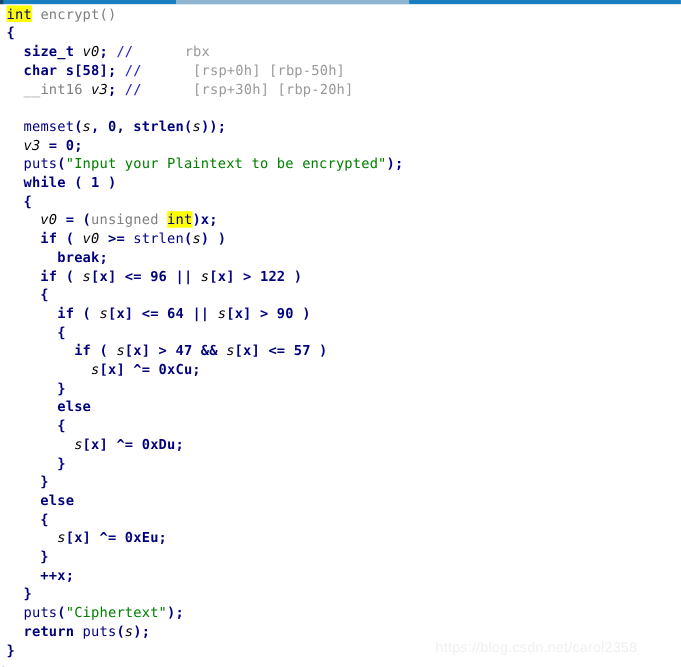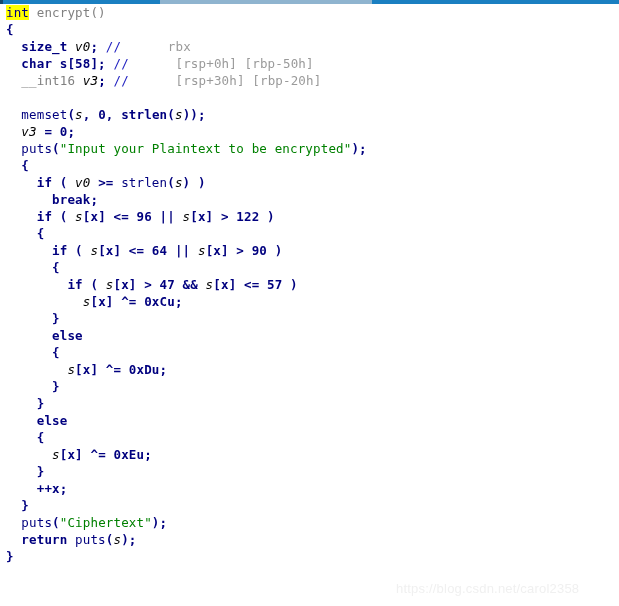--- a/index.html
+++ b/index.html
@@ -112,21 +112,23 @@
   <div id="code-lines">
       <div class="code-line"><span></span><span class="t-hl">int</span><span class="t-type"> encrypt()</span></div>
       <div class="code-line"><span></span><span class="t-kw">{</span></div>
       <div class="code-line"><span>  </span><span class="t-kw">size_t</span><span class="t-plain"> </span><span class="t-var">v0</span><span class="t-kw">; </span><span class="t-cmt">//</span><span class="t-cmt-txt"> rbx</span></div>
       <div class="code-line"><span>  </span><span class="t-kw">char</span><span class="t-kw"> s[58]; </span><span class="t-cmt">//</span><span class="t-cmt-txt"> [rsp+0h] [rbp-50h]</span></div>
       <div class="code-line"><span>  </span><span class="t-type">__int16</span><span class="t-plain"> </span><span class="t-var">v3</span><span class="t-kw">; </span><span class="t-cmt">//</span><span class="t-cmt-txt"> [rsp+30h] [rbp-20h]</span></div>
       <div class="code-line"><span></span><span class="t-plain"></span></div>
       <div class="code-line"><span>  </span><span class="t-fn">memset</span><span class="t-kw">(</span><span class="t-var">s</span><span class="t-kw">, 0, </span><span class="t-kw">strlen</span><span class="t-kw">(</span><span class="t-var">s</span><span class="t-kw">));</span></div>
       <div class="code-line"><span>  </span><span class="t-var">v3</span><span class="t-kw"> = 0;</span></div>
       <div class="code-line"><span>  </span><span class="t-fn">puts</span><span class="t-kw">(</span><span class="t-str">"Input your Plaintext to be encrypted"</span><span class="t-kw">);</span></div>
+      <div class="code-line"><span>  </span><span class="t-kw">while ( 1 )</span></div>
       <div class="code-line"><span>  </span><span class="t-kw">{</span></div>
+      <div class="code-line"><span>    </span><span class="t-var">v0</span><span class="t-kw"> = (</span><span class="t-type">unsigned </span><span class="t-hl">int</span><span class="t-kw">)x;</span></div>
       <div class="code-line"><span>    </span><span class="t-kw">if ( </span><span class="t-var">v0</span><span class="t-kw"> &gt;= </span><span class="t-fn">strlen</span><span class="t-kw">(</span><span class="t-var">s</span><span class="t-kw">) )</span></div>
       <div class="code-line"><span>      </span><span class="t-kw">break;</span></div>
       <div class="code-line"><span>    </span><span class="t-kw">if ( </span><span class="t-var">s</span><span class="t-kw">[x] &lt;= 96 || </span><span class="t-var">s</span><span class="t-kw">[x] &gt; 122 )</span></div>
       <div class="code-line"><span>    </span><span class="t-kw">{</span></div>
       <div class="code-line"><span>      </span><span class="t-kw">if ( </span><span class="t-var">s</span><span class="t-kw">[x] &lt;= 64 || </span><span class="t-var">s</span><span class="t-kw">[x] &gt; 90 )</span></div>
       <div class="code-line"><span>      </span><span class="t-kw">{</span></div>
       <div class="code-line"><span>        </span><span class="t-kw">if ( </span><span class="t-var">s</span><span class="t-kw">[x] &gt; 47 &amp;&amp; </span><span class="t-var">s</span><span class="t-kw">[x] &lt;= 57 )</span></div>
       <div class="code-line"><span>          </span><span class="t-var">s</span><span class="t-kw">[x] ^= 0xCu;</span></div>
       <div class="code-line"><span>      </span><span class="t-kw">}</span></div>
       <div class="code-line"><span>      </span><span class="t-kw">else</span></div>

